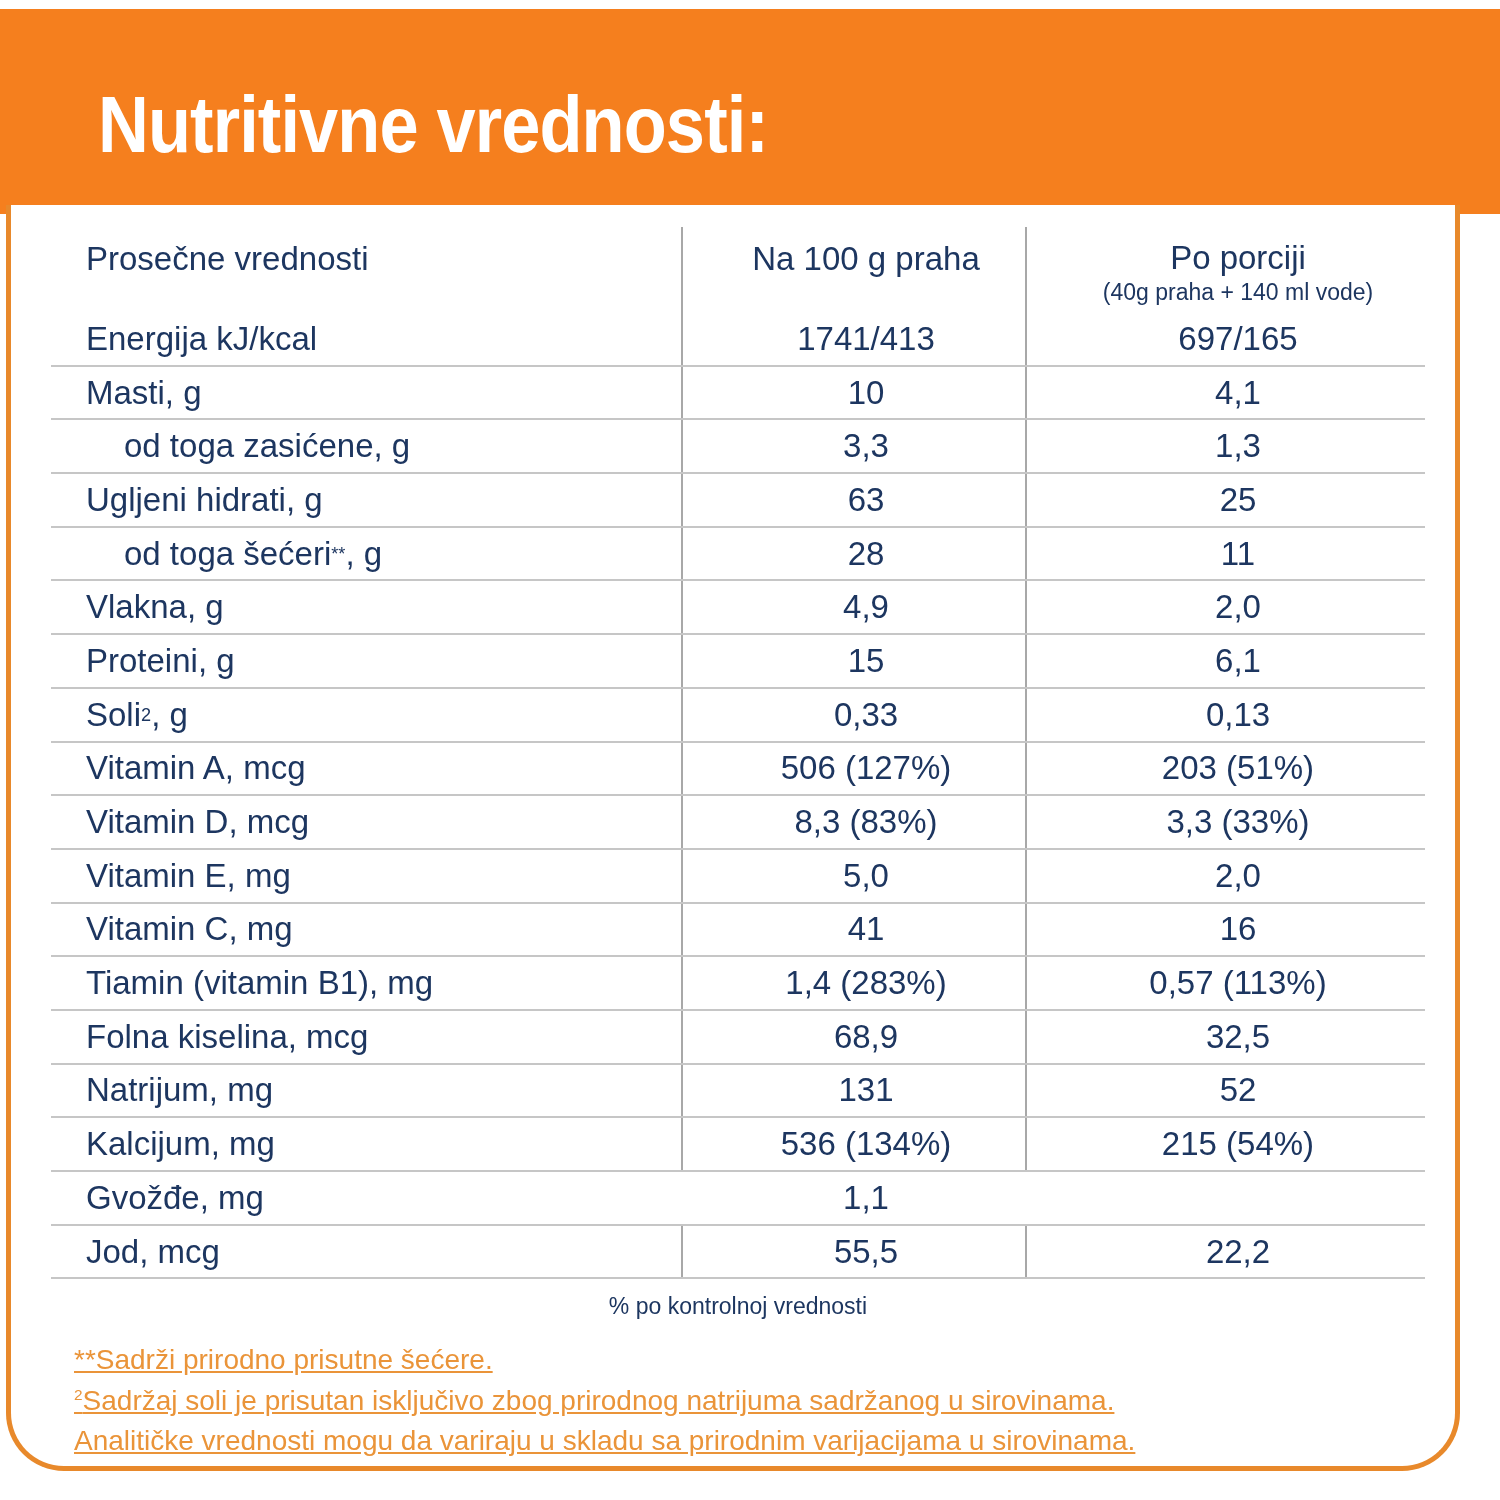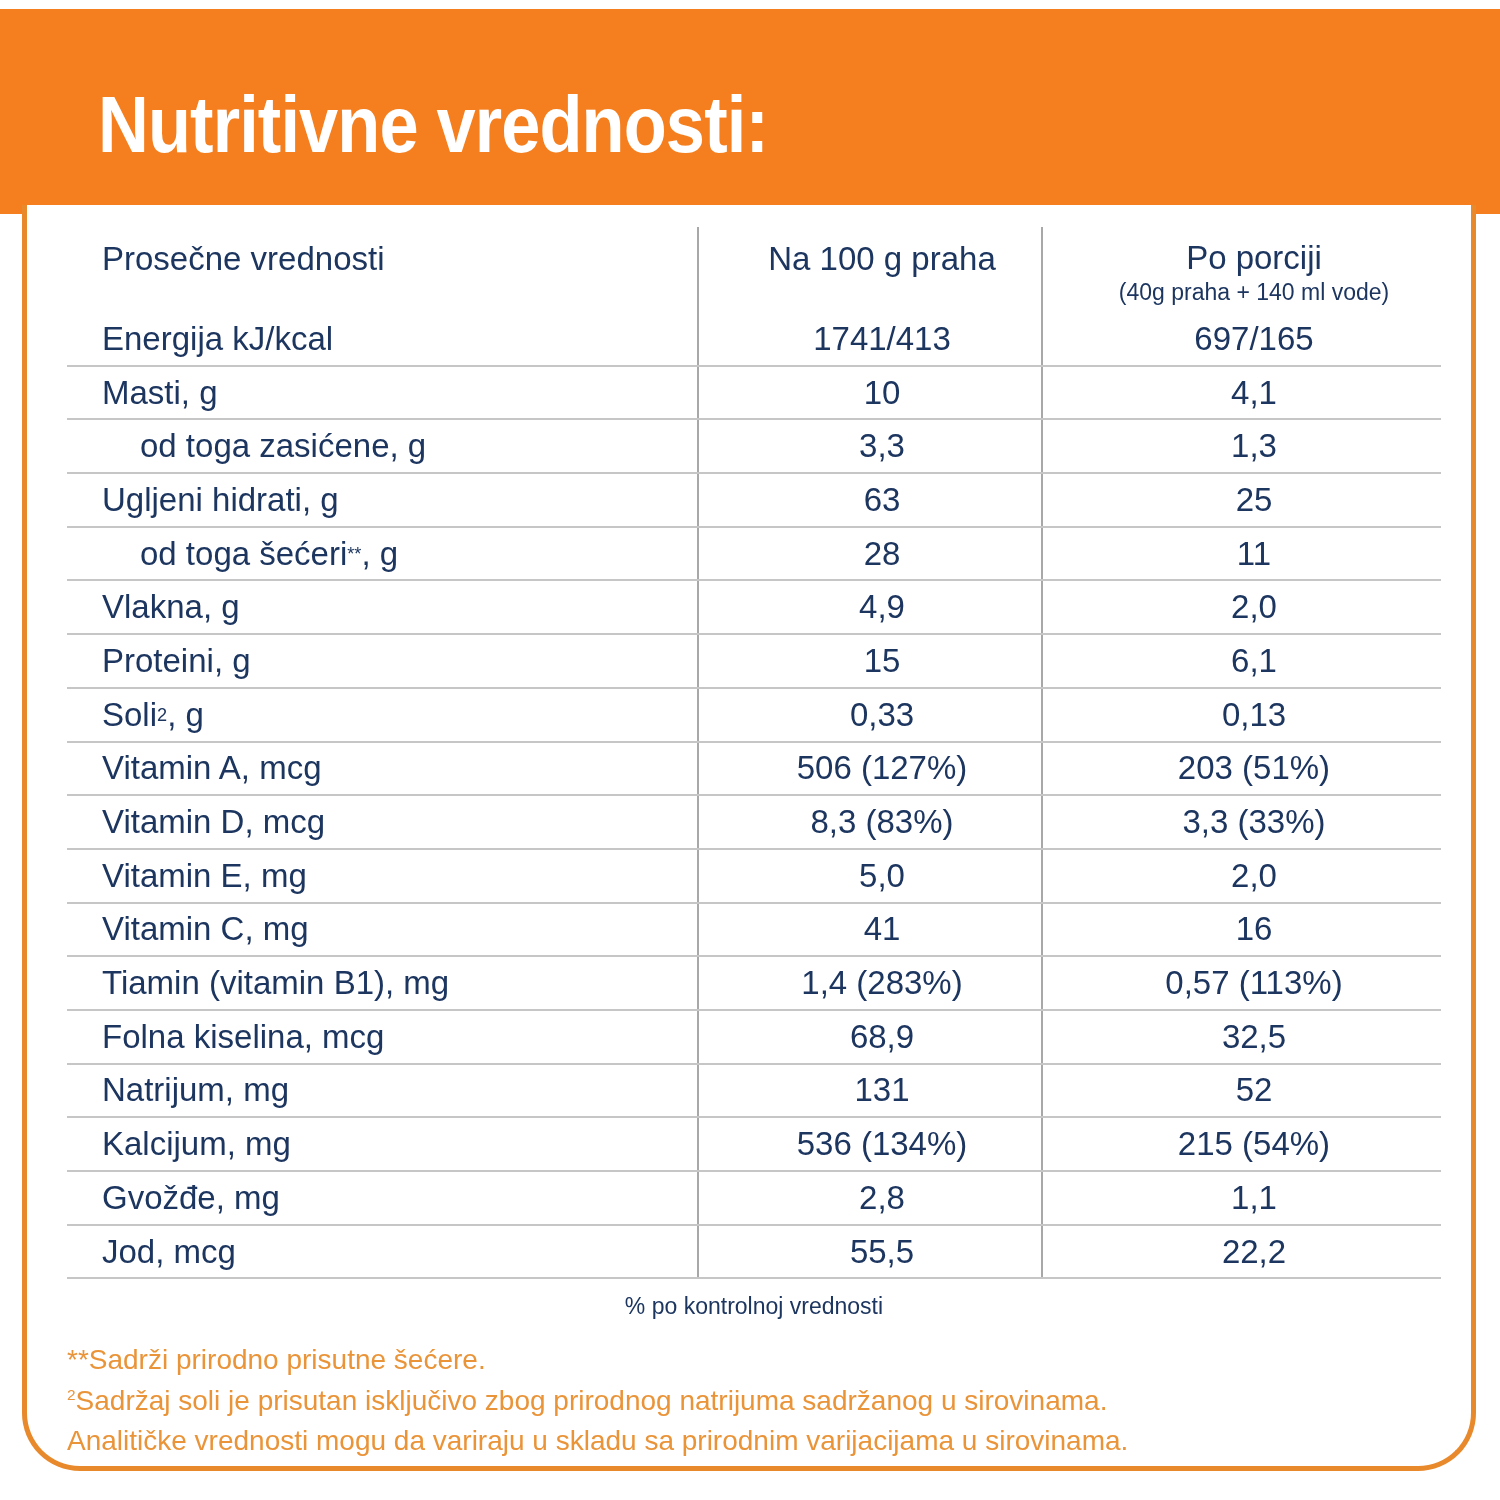--- a/index.html
+++ b/index.html
@@ -22,40 +22,40 @@
     position:absolute;left:0;top:9px;width:1500px;height:205px;
     background:var(--band);
   }
   .title{
     position:absolute;left:98px;top:70px;
     font-size:80px;font-weight:700;color:#fff;
     letter-spacing:-1px;white-space:nowrap;
     transform:scaleX(0.88);transform-origin:left top;
   }
   .card{
-    position:absolute;left:22px;top:205px;width:1454px;height:1266px;
+    position:absolute;left:6px;top:205px;width:1454px;height:1266px;
     box-sizing:border-box;background:#fff;
     border:5px solid var(--border);border-top:none;
     border-radius:0 0 58px 58px;
     overflow:hidden;
   }
   .table{margin:22px 0 0 40px;width:1374px;font-size:33px;}
   .row{display:grid;grid-template-columns:630px 346px 1fr;box-sizing:border-box;}
   .row .c1{display:flex;align-items:center;padding-left:35px;box-sizing:border-box;white-space:nowrap;}
   .row .c1.indent{padding-left:73px;}
   .row .c2,.row .c3{display:flex;align-items:center;justify-content:center;text-align:center;box-sizing:border-box;padding-left:24px;}
   .row .c2{border-left:2px solid var(--vline);border-right:2px solid var(--vline);}
   .row.head{height:86px;}
   .row.head .c1,.row.head .c2{align-items:flex-start;padding-top:13px;}
   .row.head .c3{flex-direction:column;justify-content:flex-start;padding-top:13px;line-height:1.12;}
   .row.head .sub{font-size:23px;margin-top:3px;}
   .row.data{height:53.7px;border-bottom:2px solid var(--hline);}
   .sup{vertical-align:super;font-size:55%;line-height:0;}
   .foot{height:55px;display:flex;align-items:center;justify-content:center;font-size:23px;}
-  .notes{margin:6px 0 0 40px;font-size:28px;line-height:40.5px;color:var(--note);}
+  .notes{margin:6px 0 0 63px;font-size:28px;line-height:40.5px;color:var(--note);text-decoration:underline;}
   .note-line{white-space:nowrap;}
 </style>
 </head>
 <body>
 
 <div class="band">
   <div class="title">Nutritivne vrednosti:</div>
 </div>
 
 <div class="card">
@@ -144,21 +144,20 @@
           <div class="c2">131</div>
           <div class="c3">52</div>
         </div>
         <div class="row data">
           <div class="c1">Kalcijum, mg</div>
           <div class="c2">536 (134%)</div>
           <div class="c3">215 (54%)</div>
         </div>
         <div class="row data">
           <div class="c1">Gvožđe, mg</div>
-          <div class="c2">2,8</div>
           <div class="c3">1,1</div>
         </div>
         <div class="row data">
           <div class="c1">Jod, mcg</div>
           <div class="c2">55,5</div>
           <div class="c3">22,2</div>
         </div>
       </div>
     <div class="foot">% po kontrolnoj vrednosti</div>
   </div>

